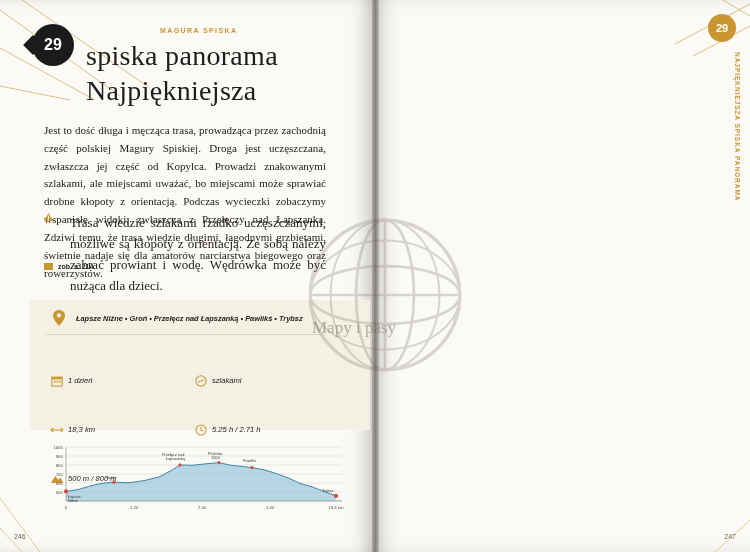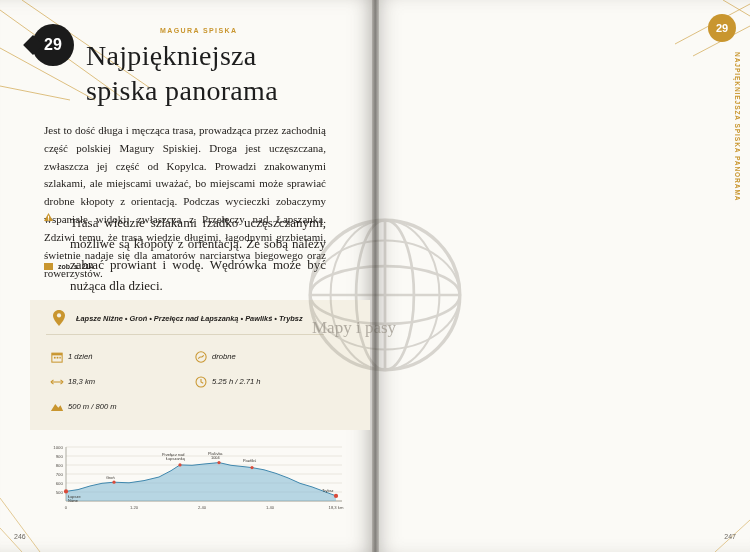--- a/index.html
+++ b/index.html
@@ -57,21 +57,21 @@
 
   
   .panel { position:absolute; left:30px; top:300px; width:340px; height:130px;
     background:#f4f0e4; z-index:6;font-style:italic; }
   .panel .route { position:absolute; left:46px; top:14px; right:10px;
     font-family:"Liberation Sans", sans-serif; font-size:7.4px; font-weight:bold; color:#23211e; }
   .panel .pin { position:absolute; left:22px; top:10px; width:14px; height:16px; }
   .panel .hr { position:absolute; left:16px; top:34px; width:278px; height:1px; background:#dcd5c0; }
 
   .grid { position:absolute; left:16px; top:44px; width:288px; }
-  .grow { display:flex; height:25px; align-items:center; }
+  .grow { display:flex; height:25px; align-items:center;margin-top:24px; }
   .gcell { display:flex; align-items:center; width:50%; }
   .gicon { width:22px; height:18px; flex:0 0 22px; display:flex; align-items:center; justify-content:center; }
   .gtxt { font-family:"Liberation Sans", sans-serif; font-size:7.6px; color:#23211e; }
 
   
   .chart { position:absolute; left:30px; top:443px; width:318px; height:78px; z-index:6; }
   .chart svg { display:block; }
   .chlabel { font-family:"Liberation Sans", sans-serif; }
 
   .pagenum { position:absolute; bottom:12px; font-family:"Liberation Sans", sans-serif;
@@ -116,22 +116,22 @@
       </g>
     </svg>
 
     <div class="badge">
       <span>29</span>
     </div>
 
     <div class="kicker">MAGURA SPISKA</div>
 
     <div class="title">
+      <div>spiska panorama</div>
       <div>Najpiękniejsza</div>
-      <div>spiska panorama</div>
     </div>
 
     <div class="lead">Jest to dość długa i męcząca trasa, prowadząca przez zachodnią część polskiej Magury Spiskiej. Droga jest uczęszczana, zwłaszcza jej część od Kopylca. Prowadzi znakowanymi szlakami, ale miejscami uważać, bo miejscami może sprawiać drobne kłopoty z orientacją. Podczas wycieczki zobaczymy wspaniałe widoki, zwłaszcza z Przełęczy nad Łapszanką. Zdziwi temu, że trasa wiedzie długimi, łagodnymi grzbietami, świetnie nadaje się dla amatorów narciarstwa biegowego oraz rowerzystów.</div>
 
     <div class="warnbox">
       <svg class="warn-ico" viewBox="0 0 10 10">
         <path d="M5 0 L10 9 L0 9 Z" fill="#c9962f"></path>
         <rect x="4.4" y="3" width="1.2" height="3.4" fill="#fff"></rect>
         <rect x="4.4" y="7" width="1.2" height="1.2" fill="#fff"></rect>
       </svg>
@@ -165,21 +165,21 @@
             </span>
             <span class="gtxt">1 dzień</span>
           </div>
           <div class="gcell">
             <span class="gicon">
               <svg viewBox="0 0 14 14" width="12" height="12">
                 <circle cx="7" cy="7" r="6" fill="none" stroke="#c9962f" stroke-width="1.2"></circle>
                 <path d="M4 9 C6 4 8 10 10 5" fill="none" stroke="#c9962f" stroke-width="1.2"></path>
               </svg>
             </span>
-            <span class="gtxt">drobne</span>
+            <span class="gtxt">szlakami</span>
           </div>
         </div>
 
         <div class="grow">
           <div class="gcell">
             <span class="gicon">
               <svg viewBox="0 0 16 10" width="14" height="10">
                 <line x1="1" y1="5" x2="15" y2="5" stroke="#c9962f" stroke-width="1.2"></line>
                 <path d="M1 5 L4 2.6 M1 5 L4 7.4 M15 5 L12 2.6 M15 5 L12 7.4" stroke="#c9962f" stroke-width="1.2" fill="none"></path>
               </svg>

